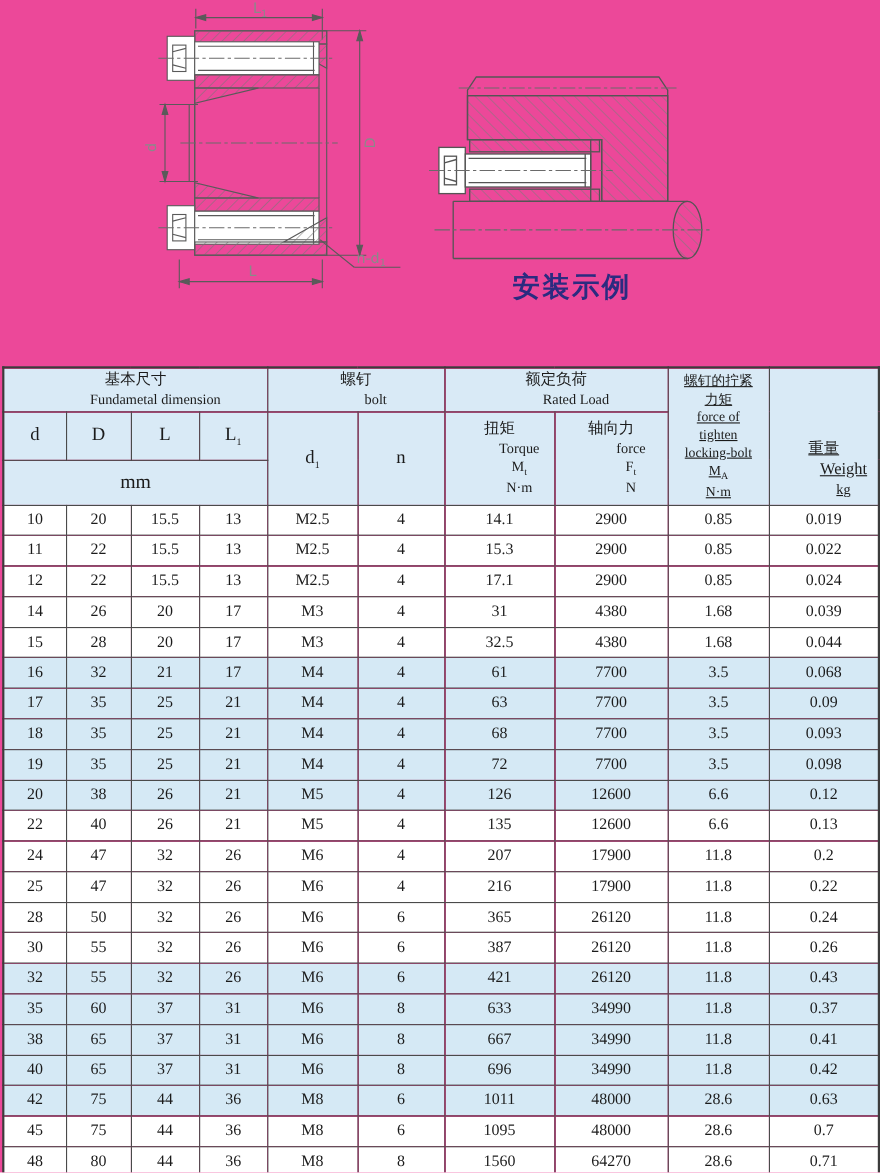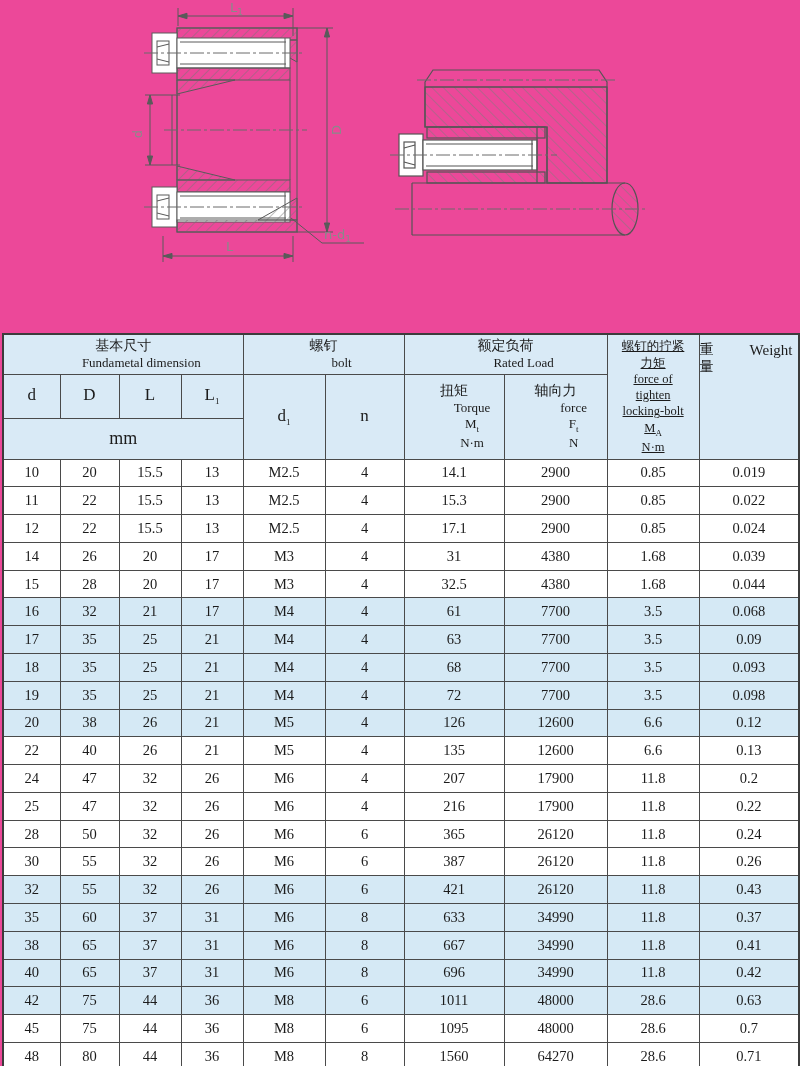--- a/index.html
+++ b/index.html
@@ -27,21 +27,21 @@
   thead tr.r3{height:41px;}
   thead tr.r3 th, thead th.deep{border-bottom:3px solid #3f4e5c;}
   tbody tr{height:27.7px;padding-left:18px;}
   tbody td{font-size:14.5px;background:#ffffff;}
   tbody tr.shaded td{background:var(--shade,#d5e9f5);}
   .zh{font-size:14px;line-height:1.25;}
   .en{font-size:13px;line-height:1.25;padding-left:36px;}
   .sm{font-size:12.5px;line-height:1.3;text-decoration:underline;}
   .letter{font-size:17px;}
   sub{font-size:9px;}
-  .wcol{display:flex;justify-content:flex-start;height:112px;padding:4px 0;}
+  .wcol{display:flex;flex-direction:column;justify-content:flex-end;height:112px;padding:4px 0;text-decoration:underline;}
 </style>
 </head>
 <body>
 
 <div id="page">
 
   <svg class="draw" style="left:100px;top:0;" width="305" height="292" viewBox="0 0 305 292">
     <defs>
       <pattern id="hA" patternUnits="userSpaceOnUse" width="7" height="7" patternTransform="rotate(45)">
         <line x1="0" y1="0" x2="0" y2="7" stroke="#777" stroke-width="1"></line>
@@ -156,20 +156,21 @@
       <ellipse cx="240" cy="179" rx="13" ry="26" fill="url(#hB)" stroke="#555"></ellipse>
 
       <g stroke-dasharray="14 3 3 3" stroke="#6a6a6a" stroke-width="1">
         <line x1="32" y1="50" x2="230" y2="50"></line>
         <line x1="5" y1="125" x2="172" y2="125"></line>
         <line x1="10" y1="179" x2="262" y2="179"></line>
       </g>
     </g>
   </svg>
 
+  <div id="caption" style="color: rgb(43, 43, 128);">安装示例</div>
 
   <table id="spec-table">
     <colgroup>
       <col style="width:57px">
         <col style="width:59px">
         <col style="width:62px">
         <col style="width:62px">
       <col style="width:82px">
         <col style="width:79px">
         <col style="width:100px">

